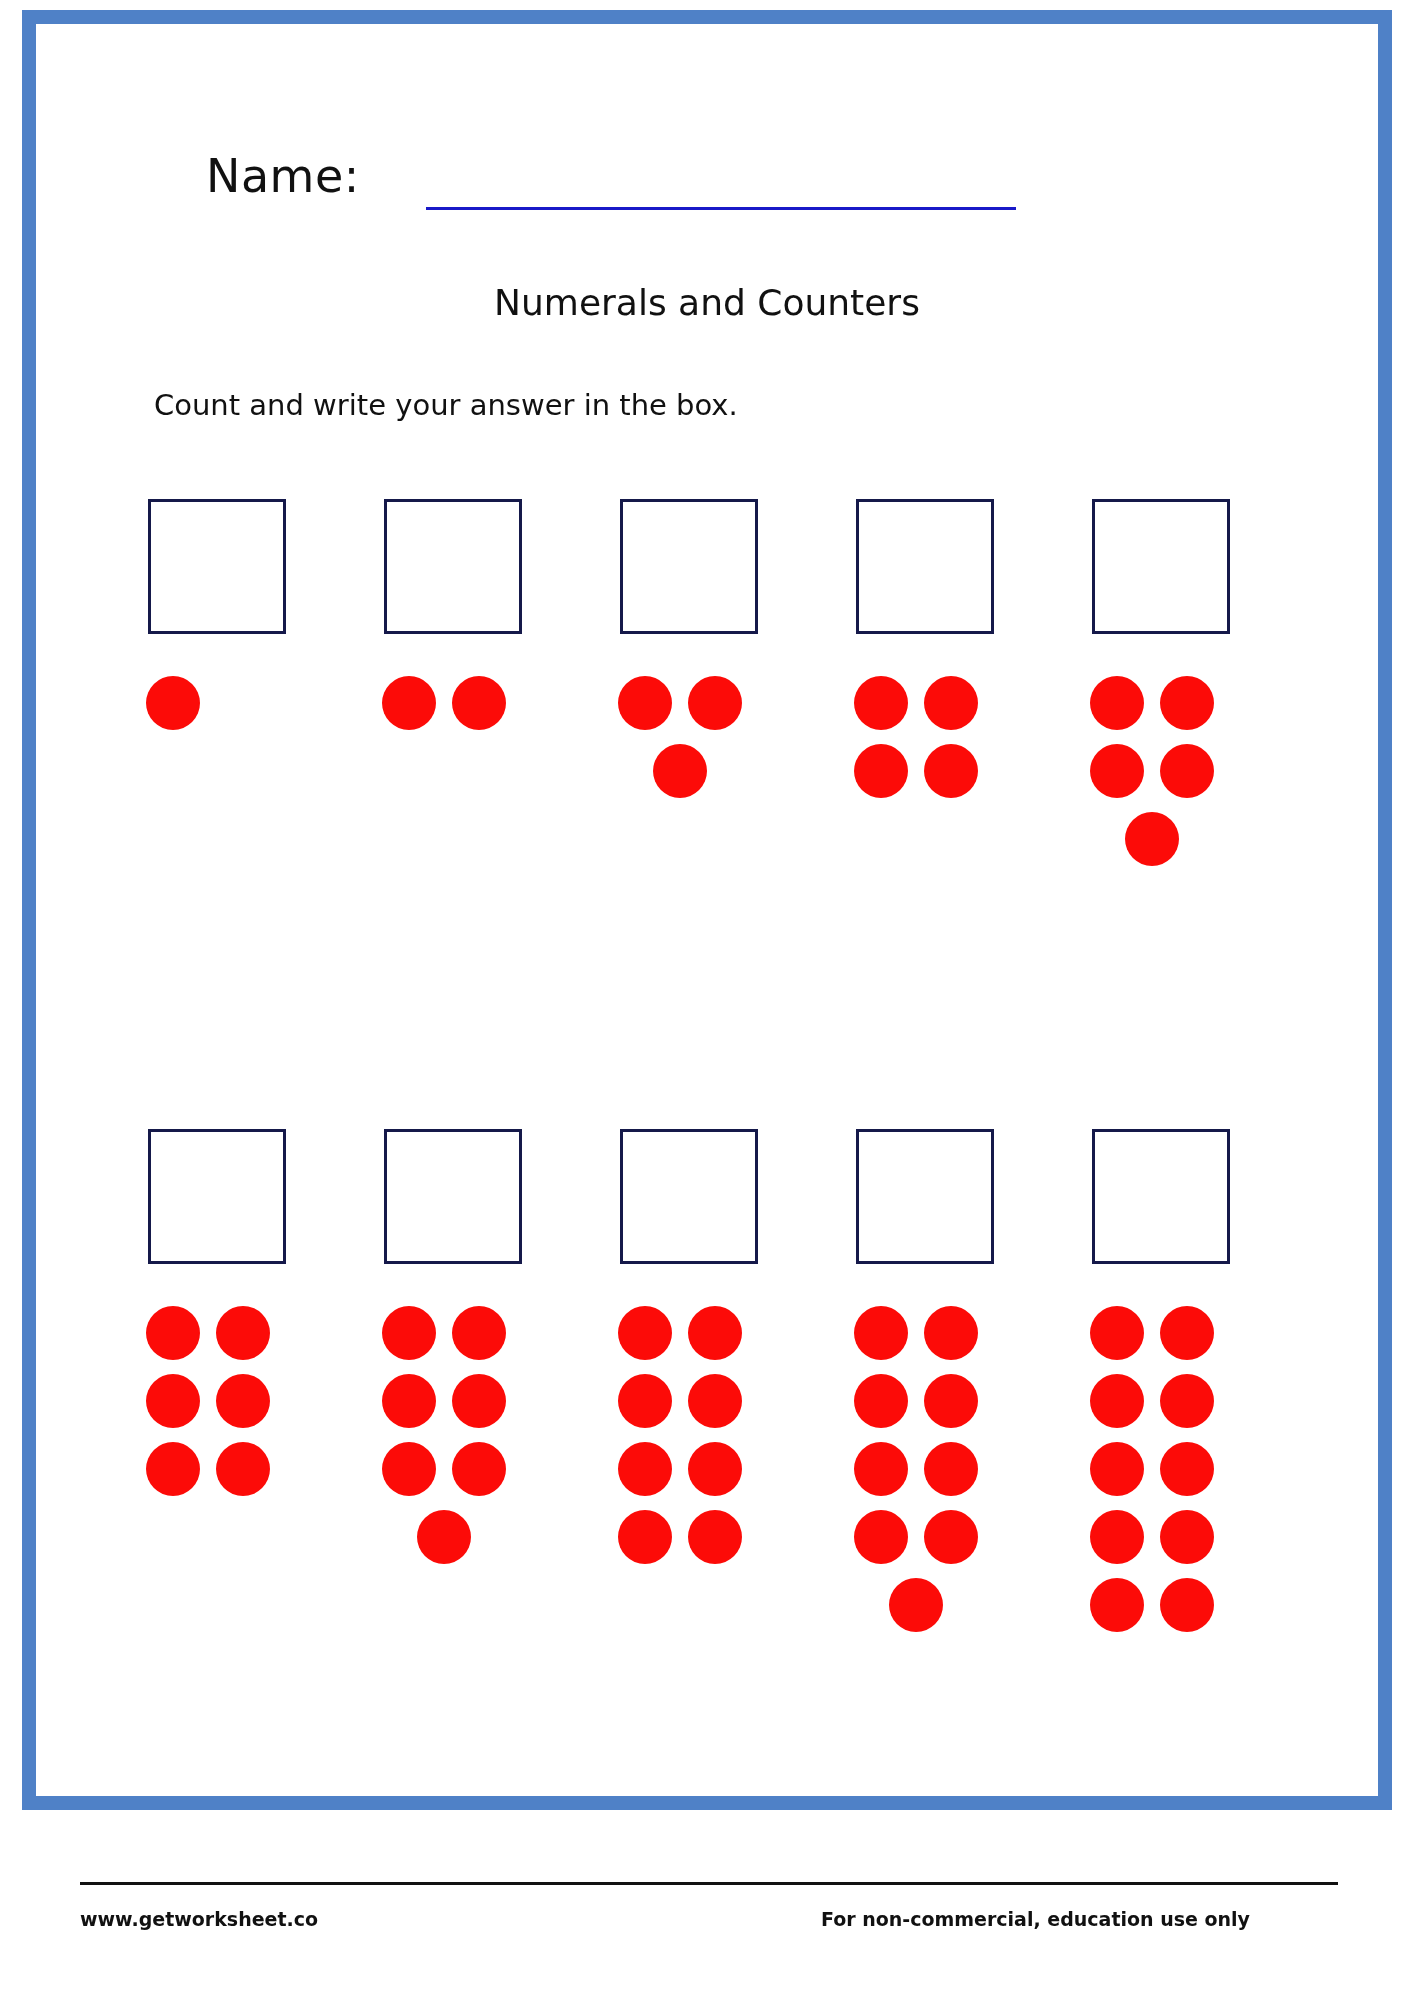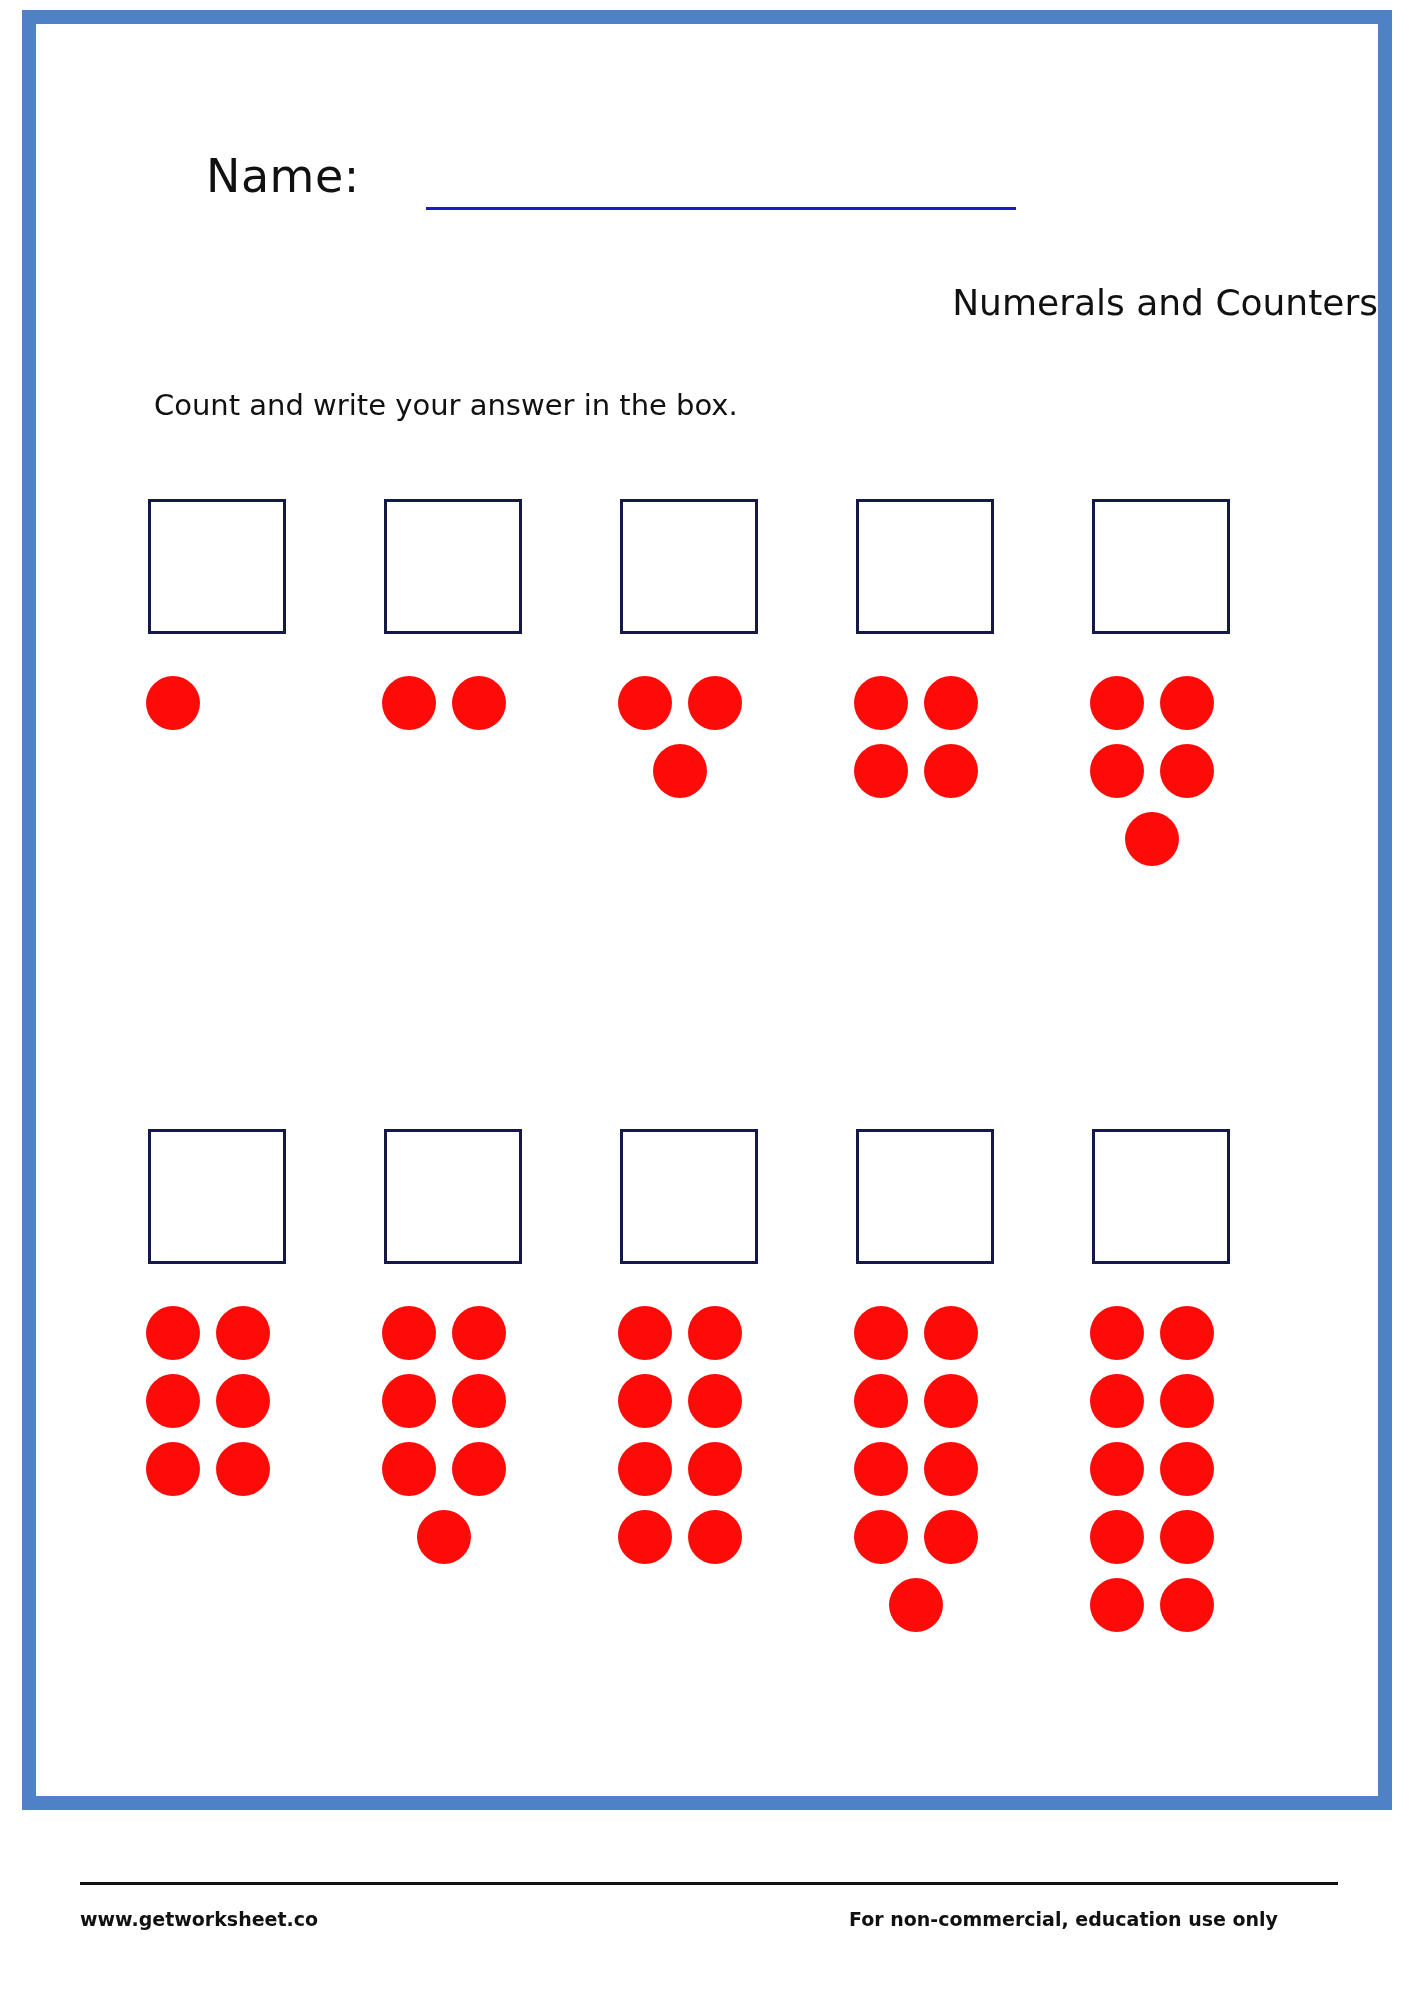--- a/index.html
+++ b/index.html
@@ -67,21 +67,21 @@
     height: 0;
     border-bottom: 3px solid #1919c8;
   }
 
   
   .title {
     position: absolute;
     left: 0;
     top: 258px;
     width: 1342px;
-    text-align: right;
+    text-align: center;
     font-family: "DejaVu Sans", sans-serif;
     font-size: 36px;
     color: #111111;
   }
 
   
   .instruction {
     position: absolute;
     left: 118px;
     top: 364px;
@@ -157,21 +157,21 @@
     flex-direction: row;
     justify-content: space-between;
     align-items: center;
     font-family: "DejaVu Sans", sans-serif;
     font-size: 19px;
     font-weight: bold;
     color: #111111;
     gap: 32px;
   }
   .footer-right {
-    margin-right: 60px;
+    margin-right: 88px;
   }
 </style>
 </head>
 <body>
 
 <div class="page">
   <div class="frame">
     <div class="sheet">
 
       <div class="name-row">

